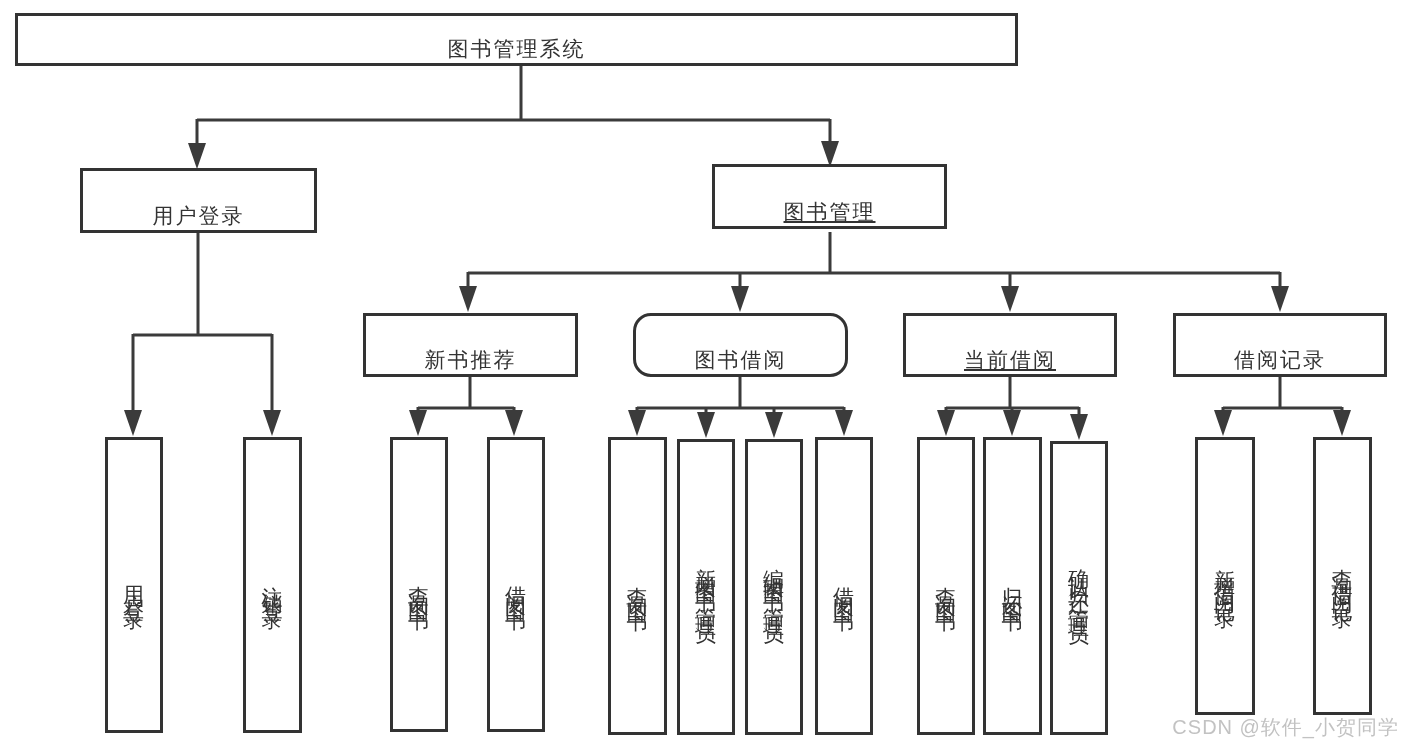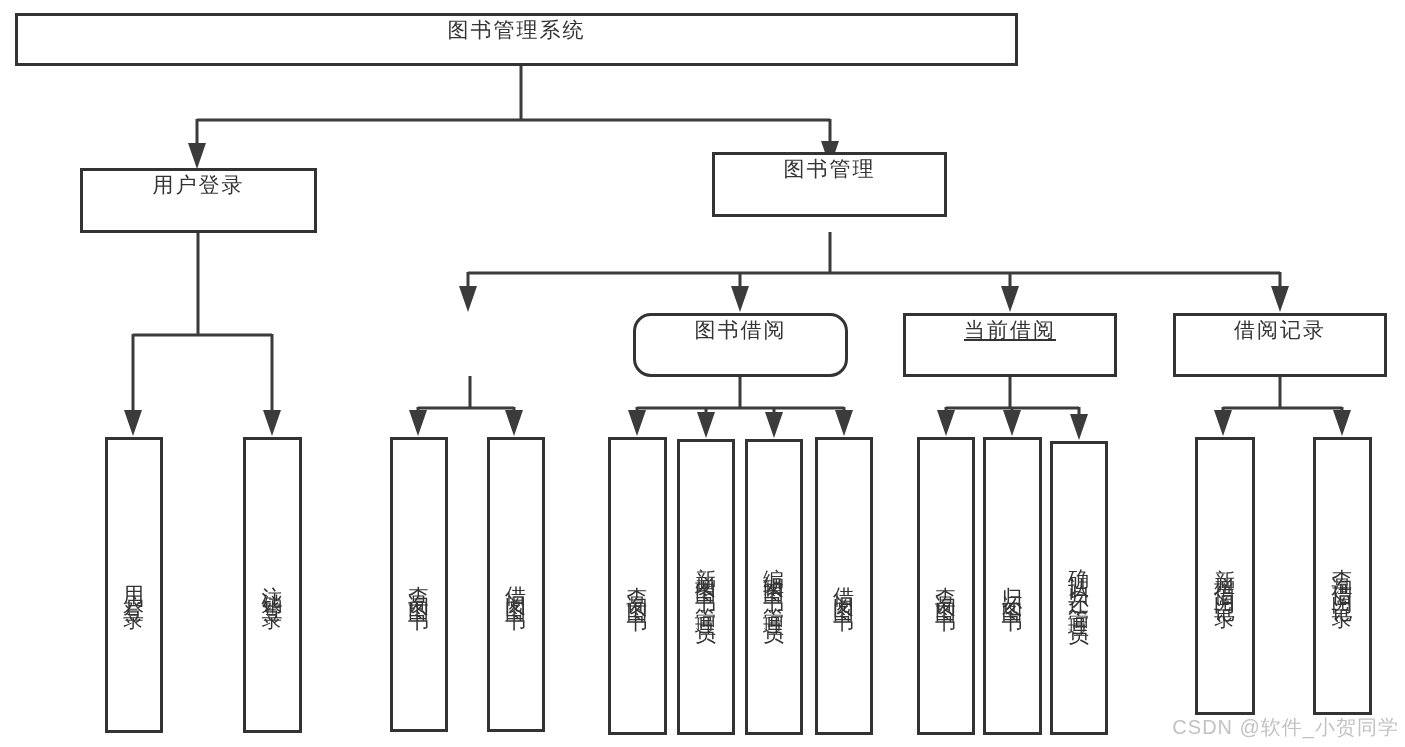--- a/index.html
+++ b/index.html
@@ -26,21 +26,21 @@
     left:0;top:0;
     width:1405px;height:747px;
     pointer-events:none;
   }
   .hbox{
     position:absolute;
     box-sizing:border-box;
     border:3px solid var(--border);
     background:#fff;
     display:flex;
-    align-items:flex-start;
+    align-items:flex-end;
     justify-content:center;
     font-size:21px;
     letter-spacing:2px;
     color:var(--text);
     z-index:2;
   }
   .vbox{
     position:absolute;
     box-sizing:border-box;
     border:3px solid var(--border);
@@ -115,24 +115,27 @@
     </g>
   </svg>
 
   <div class="hbox" style="left:15px;top:13px;width:1003px;height:53px;">
     <span>图书管理系统</span>
   </div>
 
   <div class="hbox" style="left:80px;top:168px;width:237px;height:65px;">
     <span>用户登录</span>
   </div>
-  <div class="hbox" style="left:712px;top:152px;width:235px;height:65px;">
+  <div class="hbox" style="left:712px;top:164px;width:235px;height:65px;text-decoration:underline;">
     <span>图书管理</span>
   </div>
 
+  <div class="hbox" style="left:363px;top:313px;width:215px;height:64px;">
+    <span>新书推荐</span>
+  </div>
   <div class="hbox" style="left:633px;top:313px;width:215px;height:64px;border-radius:18px;">
     <span>图书借阅</span>
   </div>
   <div class="hbox" style="left:903px;top:313px;width:214px;height:64px;text-decoration:underline;">
     <span>当前借阅</span>
   </div>
   <div class="hbox" style="left:1173px;top:313px;width:214px;height:64px;">
     <span>借阅记录</span>
   </div>
 

